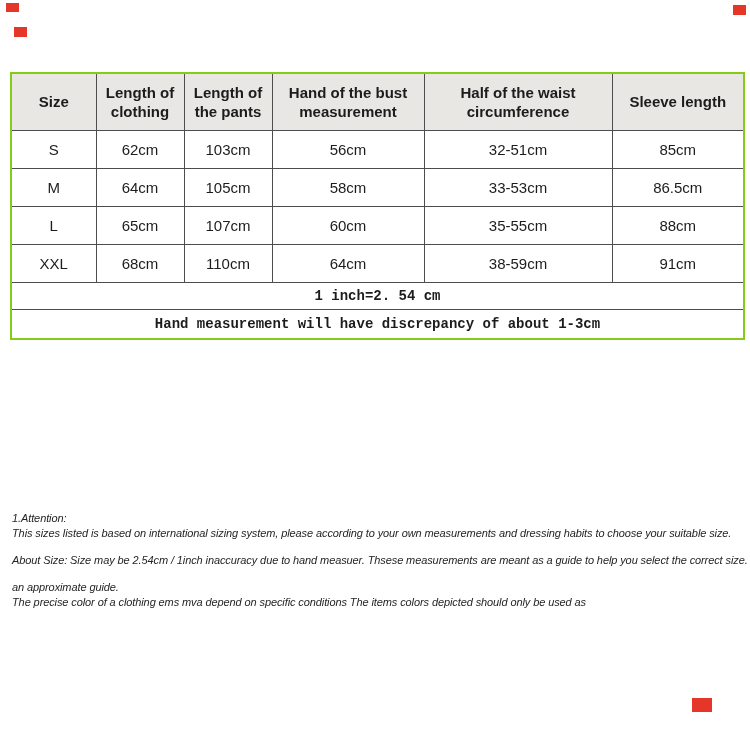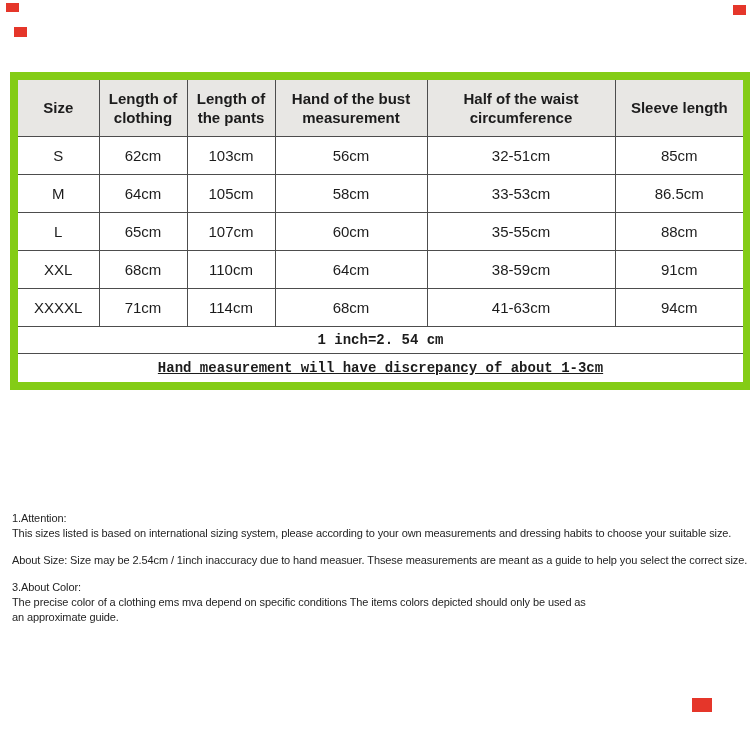--- a/index.html
+++ b/index.html
@@ -13,47 +13,47 @@
   .red-mark { position:absolute; background:#e5362a; }
   .red-mark.m1 { left:6px;   top:3px;   width:13px; height:9px;  }
   .red-mark.m2 { left:14px;  top:27px;  width:13px; height:10px; }
   .red-mark.m3 { left:733px; top:5px;   width:13px; height:10px; }
   .red-mark.m4 { left:692px; top:698px; width:20px; height:14px; }
 
   
   table.size-table {
     position:absolute; left:10px; top:72px;
     width:733px; border-collapse:collapse; table-layout:fixed;
-    border:8px solid #84cc16;
+    border:2px solid #84cc16;
   }
   .size-table th, .size-table td {
     border:1px solid #4d4d4d;
     text-align:center; vertical-align:middle;
     padding:0; overflow:hidden;
   }
   .size-table thead th {
     background:#e8e7e4;
     font-size:15px; font-weight:bold;
     height:56px; line-height:1.3;
   }
   .size-table td.data-cell { height:37px; font-size:15px; }
   .size-table tr.footnote-row td {
     font-family:"Liberation Mono", "DejaVu Sans Mono", monospace;
     font-weight:bold; font-size:14px; letter-spacing:0;
   }
   .size-table tr.footnote-row.fn1 td { height:26px; }
-  .size-table tr.footnote-row.fn2 td { height:28px;text-decoration:underline; }
+  .size-table tr.footnote-row.fn2 td { height:28px; }
 
   
   .notes {
     position:absolute; left:12px; top:511px; width:736px;
     font-size:11px; color:#242424; letter-spacing:-0.1px;
   }
   .note { margin-bottom:12px; }
-  .note .note-line { line-height:15px; white-space:nowrap; }
+  .note .note-line { line-height:15px; white-space:nowrap;font-style:italic; }
 </style>
 </head>
 <body>
 
 <div class="red-mark m1"></div>
 <div class="red-mark m2"></div>
 <div class="red-mark m3"></div>
 <div class="red-mark m4"></div>
 
 <table class="size-table">
@@ -101,43 +101,34 @@
         <td class="data-cell">88cm</td>
       </tr>
       <tr>
         <td class="data-cell">XXL</td>
         <td class="data-cell">68cm</td>
         <td class="data-cell">110cm</td>
         <td class="data-cell">64cm</td>
         <td class="data-cell">38-59cm</td>
         <td class="data-cell">91cm</td>
       </tr>
-      <tr>
-        <td class="data-cell">XXXXL</td>
-        <td class="data-cell">71cm</td>
-        <td class="data-cell">114cm</td>
-        <td class="data-cell">68cm</td>
-        <td class="data-cell">41-63cm</td>
-        <td class="data-cell">94cm</td>
-      </tr>
       <tr class="footnote-row fn1">
         <td colspan="6">1 inch=2. 54 cm</td>
       </tr>
       <tr class="footnote-row fn2">
         <td colspan="6">Hand measurement will have discrepancy of about 1-3cm</td>
       </tr>
     </tbody>
 </table>
 
 <div class="notes">
     <div class="note">
       <div class="note-line">1.Attention:</div>
       <div class="note-line">This sizes listed is based on international sizing system, please according to your own measurements and dressing habits to choose your suitable size.</div>
     </div>
     <div class="note">
       <div class="note-line">About Size: Size may be 2.54cm / 1inch inaccuracy due to hand measuer. Thsese measurements are meant as a guide to help you select the correct size.</div>
     </div>
     <div class="note">
-      <div class="note-line">3.About Color:</div>
+      <div class="note-line">an approximate guide.</div>
       <div class="note-line">The precise color of a clothing ems mva depend on specific conditions The items colors depicted should only be used as</div>
-      <div class="note-line">an approximate guide.</div>
     </div>
   </div>
 
 </body></html>

